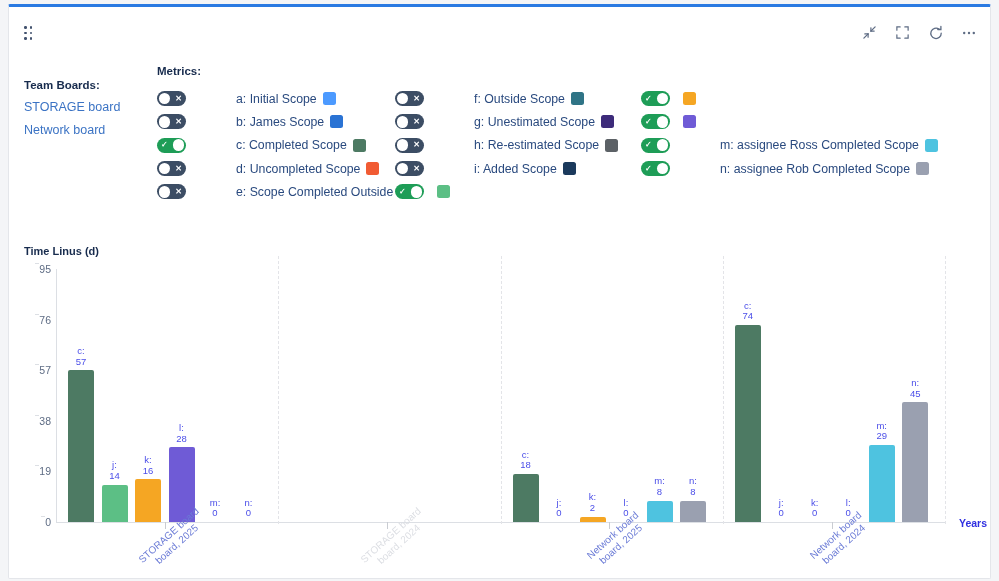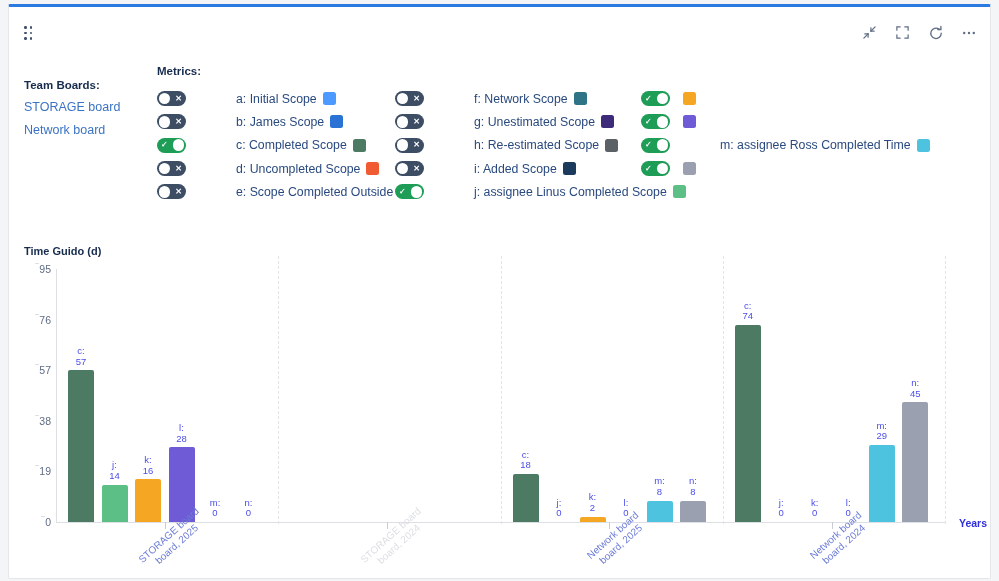--- a/index.html
+++ b/index.html
@@ -252,21 +252,21 @@
           <span class="legend-text">e: Scope Completed Outside</span>
           <span class="swatch" style="background: rgb(138, 51, 36);"></span>
         </div>
       </div>
     <div class="legend-col c2" id="mcol1">
         <div class="legend-item">
           <div class="toggle">
             <span class="mark x">✕</span>
             <span class="knob"></span>
           </div>
-          <span class="legend-text">f: Network Scope</span>
+          <span class="legend-text">f: Outside Scope</span>
           <span class="swatch" style="background: rgb(47, 116, 134);"></span>
         </div>
         <div class="legend-item">
           <div class="toggle">
             <span class="mark x">✕</span>
             <span class="knob"></span>
           </div>
           <span class="legend-text">g: Unestimated Scope</span>
           <span class="swatch" style="background: rgb(61, 43, 122);"></span>
         </div>
@@ -284,21 +284,20 @@
             <span class="knob"></span>
           </div>
           <span class="legend-text">i: Added Scope</span>
           <span class="swatch" style="background: rgb(27, 58, 92);"></span>
         </div>
         <div class="legend-item">
           <div class="toggle on">
             <span class="mark check">✓</span>
             <span class="knob"></span>
           </div>
-          <span class="legend-text">j: assignee Linus Completed Scope</span>
           <span class="swatch" style="background: rgb(92, 191, 133);"></span>
         </div>
       </div>
     <div class="legend-col c3" id="mcol2">
         <div class="legend-item">
           <div class="toggle on">
             <span class="mark check">✓</span>
             <span class="knob"></span>
           </div>
           <span class="swatch" style="background: rgb(245, 166, 35);"></span>
@@ -308,35 +307,36 @@
             <span class="mark check">✓</span>
             <span class="knob"></span>
           </div>
           <span class="swatch" style="background: rgb(111, 91, 214);"></span>
         </div>
         <div class="legend-item">
           <div class="toggle on">
             <span class="mark check">✓</span>
             <span class="knob"></span>
           </div>
-          <span class="legend-text">m: assignee Ross Completed Time</span>
+          <span class="legend-text">m: assignee Ross Completed Scope</span>
           <span class="swatch" style="background: rgb(78, 195, 224);"></span>
         </div>
         <div class="legend-item">
           <div class="toggle on">
             <span class="mark check">✓</span>
             <span class="knob"></span>
           </div>
+          <span class="legend-text">n: assignee Rob Completed Scope</span>
           <span class="swatch" style="background: rgb(154, 160, 176);"></span>
         </div>
       </div>
   </div>
 
   <div class="chart-wrap">
-    <div class="y-axis-title">Time Guido (d)</div>
+    <div class="y-axis-title">Time Linus (d)</div>
     <div class="axis-v"></div>
     <div class="axis-h"></div>
     <div class="plot" id="plot">
         <div class="ytick" style="top: 253px;">0<span class="ytick-mark"></span></div>
         <div class="ytick" style="top: 202.4px;">19<span class="ytick-mark"></span></div>
         <div class="ytick" style="top: 151.8px;">38<span class="ytick-mark"></span></div>
         <div class="ytick" style="top: 101.2px;">57<span class="ytick-mark"></span></div>
         <div class="ytick" style="top: 50.6px;">76<span class="ytick-mark"></span></div>
         <div class="ytick" style="top: 0px;">95<span class="ytick-mark"></span></div>
         <div class="divider" style="left: 222.25px; top: -13px;"></div>

